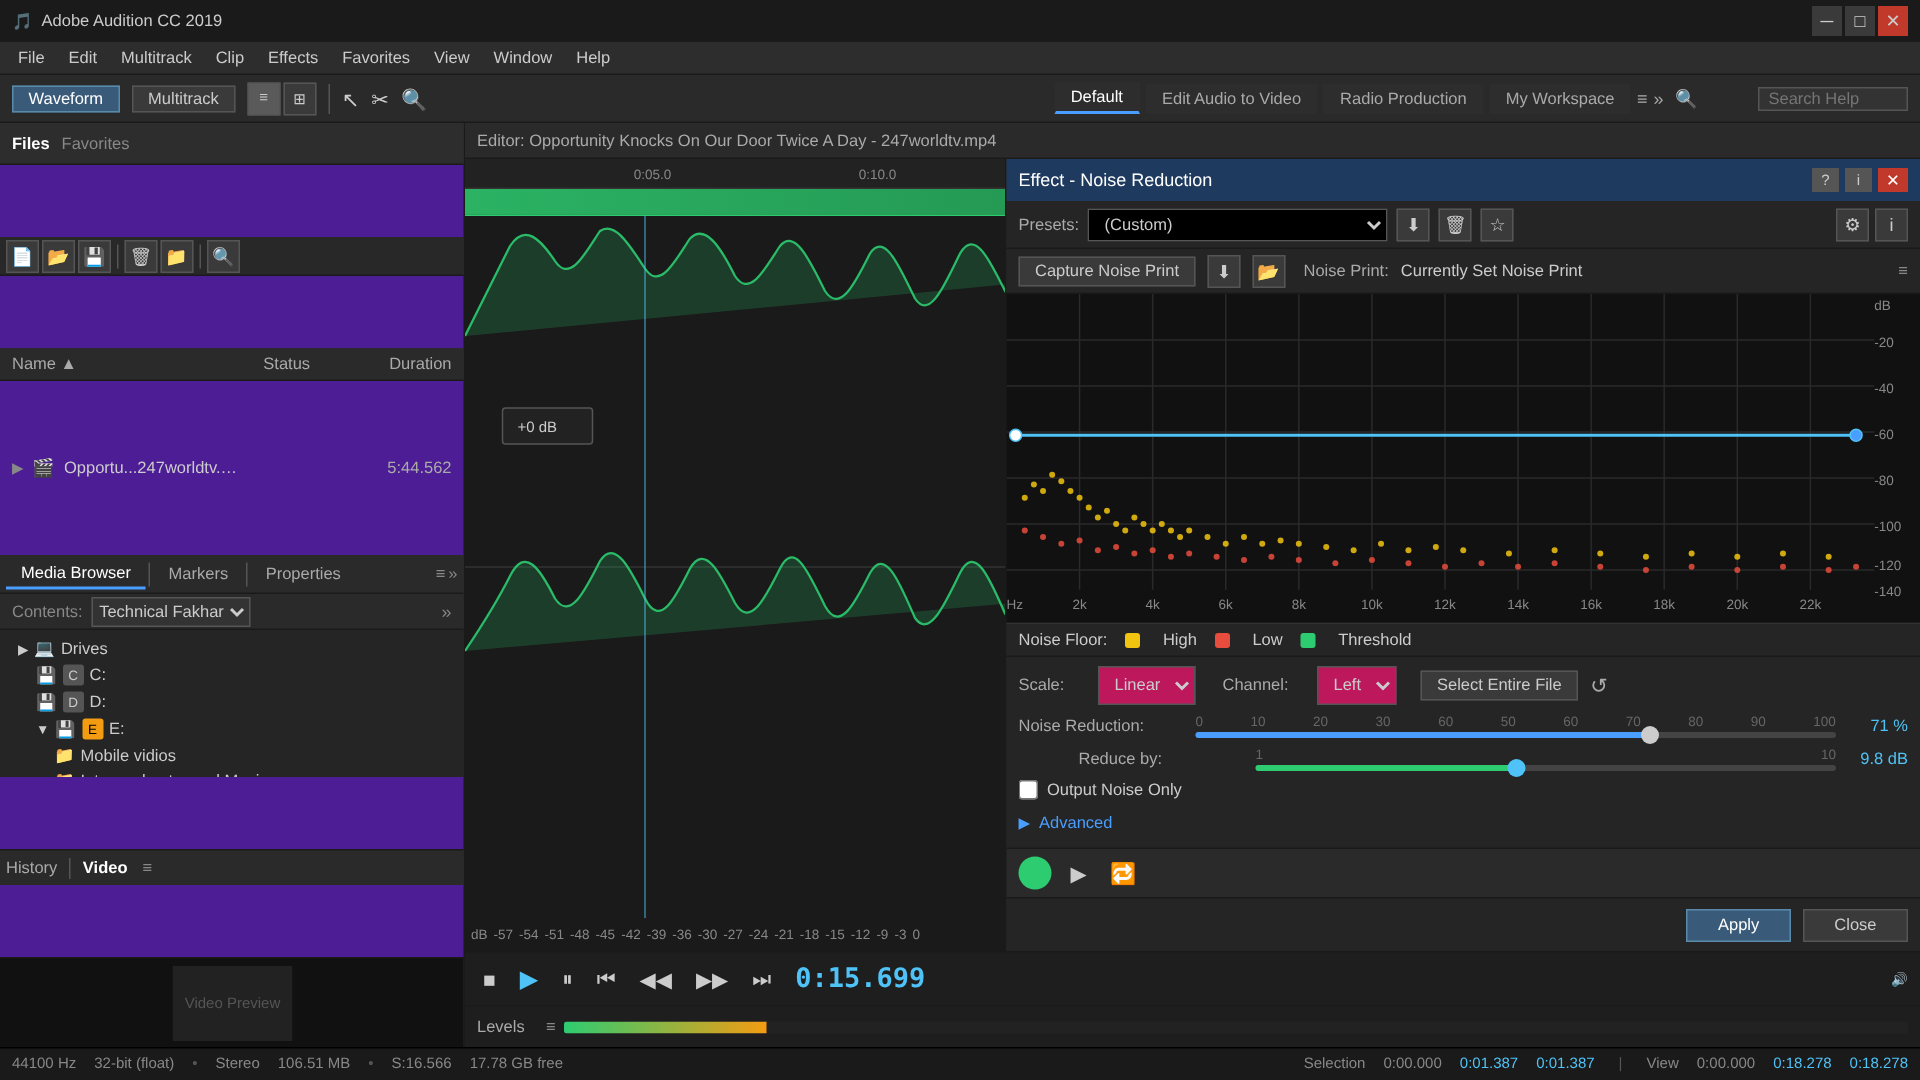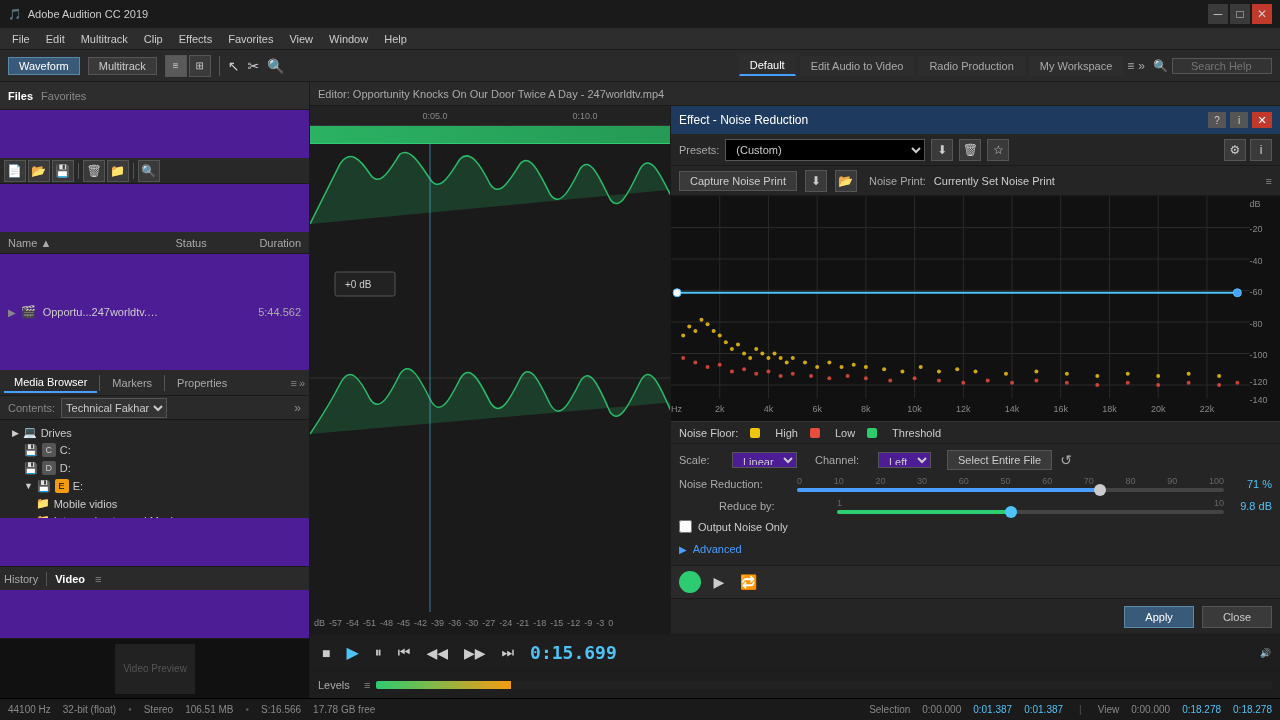--- a/index.html
+++ b/index.html
@@ -60,21 +60,21 @@
     
     .spectrum-display { flex: 1; background: #1a1a1a; position: relative; margin: 4px; overflow: hidden; }
 
     
     .noise-legend { height: 22px; background: #252525; display: flex; align-items: center; padding: 0 8px; gap: 12px; border-top: 1px solid #333; font-size: 11px; color: #ccc; }
     .legend-dot { width: 10px; height: 10px; display: inline-block; margin-right: 3px; }
 
     
     .controls-area { background: #252525; padding: 6px 8px; border-top: 1px solid #1a1a1a; }
     .controls-row { display: flex; align-items: center; gap: 8px; margin-bottom: 6px; }
-    .select-input { background: #4c1d95; border: 1px solid #555; color: #ccc; padding: 2px 6px; font-size: 11px; height: 16px; }
+    .select-input { background: #be185d; border: 1px solid #555; color: #ccc; padding: 2px 6px; font-size: 11px; height: 26px; }
     .action-btn { background: #3a3a3a; border: 1px solid #555; color: #ccc; padding: 3px 10px; font-size: 11px; cursor: pointer; }
     .reset-btn { background: none; border: none; color: #aaa; font-size: 14px; cursor: pointer; }
 
     
     .slider-row { display: flex; align-items: center; gap: 6px; margin-bottom: 6px; }
     .slider-track { flex: 1; height: 4px; background: #444; border-radius: 2px; position: relative; }
     .slider-fill { height: 100%; background: #4a9eff; border-radius: 2px; }
     .slider-thumb { width: 12px; height: 12px; background: #ccc; border-radius: 50%; position: absolute; top: -4px; cursor: pointer; }
 
     
@@ -102,21 +102,21 @@
     .waveform-bottom { height: 22px; background: #1a1a1a; display: flex; align-items: center; padding: 0 4px; font-size: 10px; color: #888; gap: 4px; }
     .db-marker { color: #888; font-size: 9px; }
 
     
     .file-icon { color: #f39c12; font-size: 12px; }
     .ws-tab { padding: 3px 10px; font-size: 11px; color: #aaa; cursor: pointer; background: #2d2d2d; border: 1px solid transparent; }
     .ws-tab.active { color: #fff; border-bottom: 2px solid #4a9eff; }
     .view-mode-btn { background: #3a3a3a; border: 1px solid #555; width: 22px; height: 22px; color: #ccc; font-size: 10px; cursor: pointer; display: flex; align-items: center; justify-content: center; }
     .view-mode-btn.active { background: #5a5a5a; }
 
-    .search-box { background: #333; border: 1px solid #555; color: #ccc; padding: 2px 18px; font-size: 11px; height: 16px; width: 100px; }
+    .search-box { background: #333; border: 1px solid #555; color: #ccc; padding: 2px 6px; font-size: 11px; height: 16px; width: 100px; margin-left: 36px; }
   </style>
 </head>
 <body>
 
 <div class="title-bar">
   <div class="title-bar-left">
     <span>🎵</span>
     <span>Adobe Audition CC 2019</span>
   </div>
   <div class="title-bar-controls">

